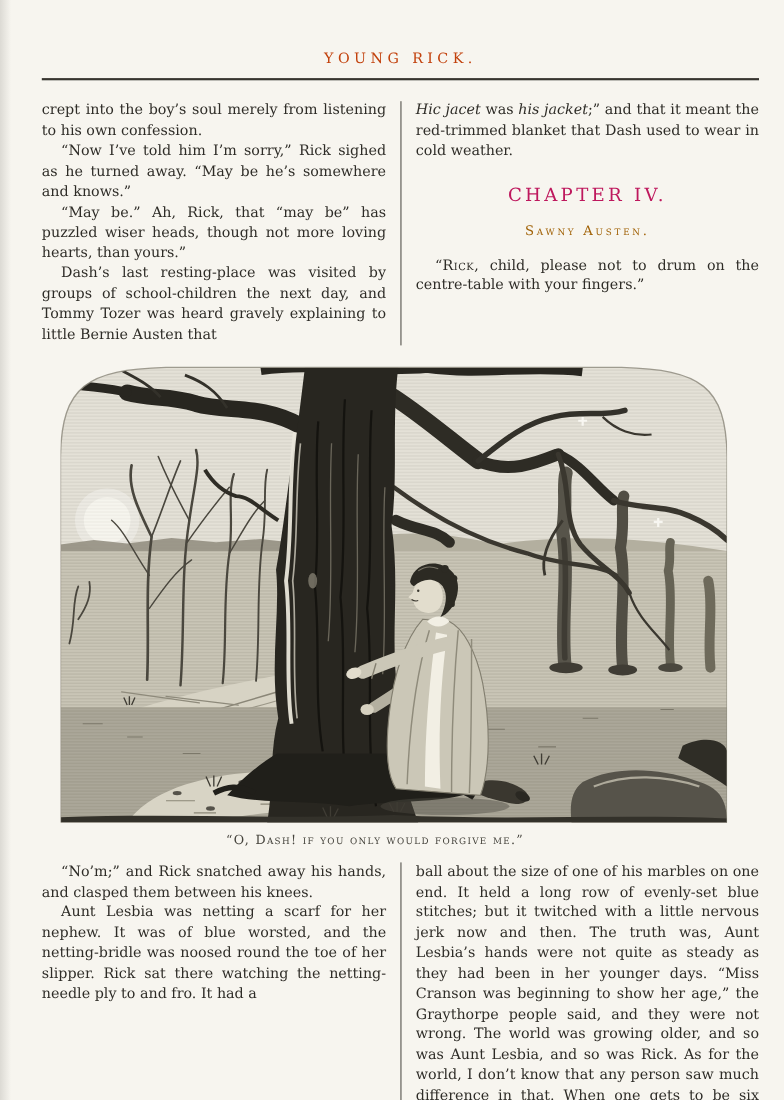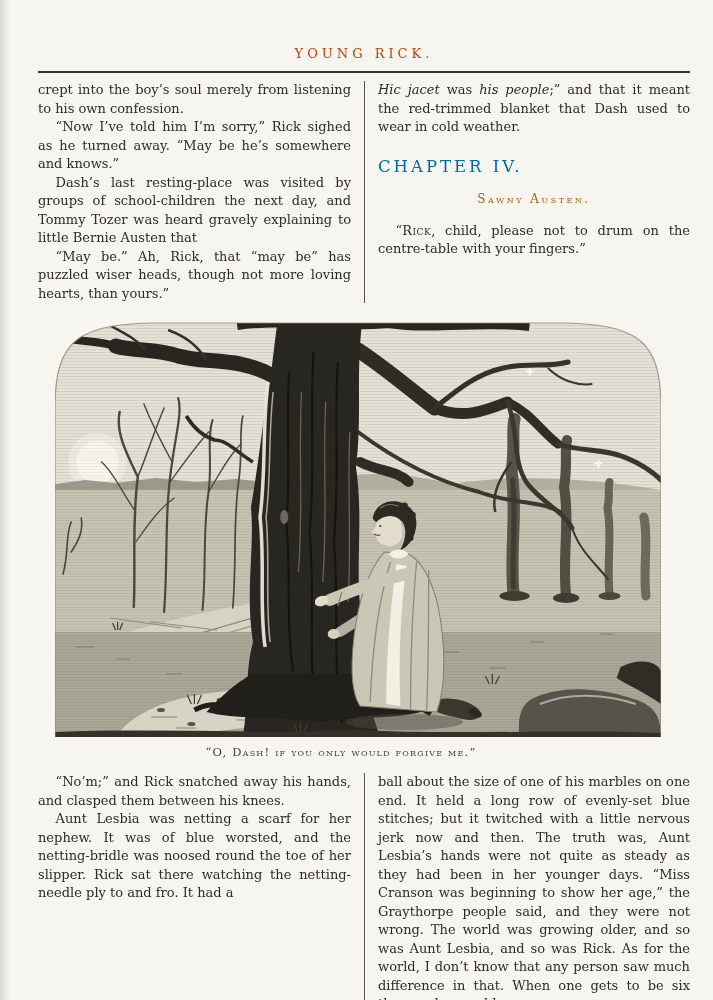--- a/index.html
+++ b/index.html
@@ -18,28 +18,28 @@
   }
   .page{padding:46px 23px 0 38px;position:relative;}
   .running-head{
     text-align:center;font-size:13px;letter-spacing:4px;
     color:#c2410c;
   }
   .top-rule{height:2px;background:#37352f;margin-top:10px;}
   .cols{display:grid;grid-template-columns:1fr 1fr;}
   .col-left{padding-right:13px;}
   .col-right{border-left:1.3px solid #55534c;padding-left:13px;}
-  .cols.top{margin-top:8px;}
+  .cols.top{margin-top:19px;}
   p{margin:0;text-align:justify;font-size:13px;line-height:18.5px;}
   p.indent{text-indent:1.35em;}
   .italic{font-style:italic;}
   .smallcaps{font-variant:small-caps;letter-spacing:.5px;}
   .chapter-heading{
-    font-size:16.5px;letter-spacing:3px;
-    margin:20px 0 0;color:#0369a1;
+    text-align:center;font-size:16.5px;letter-spacing:3px;
+    margin:20px 0 0;color:#be185d;
   }
   .chapter-sub{
     text-align:center;font-size:12px;font-variant:small-caps;
     letter-spacing:2.5px;margin:16px 0 16px;color:#a16207;
   }
   .illustration-wrap{margin:9px 0 0 17px;width:572px;}
   .illustration-wrap svg{display:block;width:606px;height:425px;}
   .illustration-caption{
     text-align:center;font-variant:small-caps;font-size:11.5px;
     letter-spacing:1.2px;margin-top:8px;color:#45433c;
@@ -51,26 +51,26 @@
 
 <div class="page">
 
   <div class="running-head">YOUNG RICK.</div>
   <div class="top-rule"></div>
 
   <div class="cols top">
     <div class="col-left">
         <p><span>crept into the boy’s soul merely from listening to his own confession.</span></p>
         <p class="indent"><span>“Now I’ve told him I’m sorry,” Rick sighed as he turned away.  “May be he’s somewhere and knows.”</span></p>
+        <p class="indent"><span>“May be.”  Ah, Rick, that “may be” has puzzled wiser heads, though not more loving hearts, than yours.”</span></p>
         <p class="indent"><span>Dash’s last resting-place was visited by groups of school-children the next day, and Tommy Tozer was heard gravely explaining to little Bernie Austen that</span></p>
-        <p class="indent"><span>“May be.”  Ah, Rick, that “may be” has puzzled wiser heads, though not more loving hearts, than yours.”</span></p>
       </div>
     <div class="col-right">
       <div>
-          <p><span class="italic">Hic jacet</span><span> was </span><span class="italic">his people</span><span>;” and that it meant the red-trimmed blanket that Dash used to wear in cold weather.</span></p>
+          <p><span class="italic">Hic jacet</span><span> was </span><span class="italic">his jacket</span><span>;” and that it meant the red-trimmed blanket that Dash used to wear in cold weather.</span></p>
         </div>
       <div class="chapter-heading">CHAPTER IV.</div>
       <div class="chapter-sub">Sawny Austen.</div>
       <div>
           <p class="indent"><span>“</span><span class="smallcaps">Rick</span><span>, child, please not to drum on the centre-table with your fingers.”</span></p>
         </div>
     </div>
   </div>
 
   <div class="illustration-wrap">

